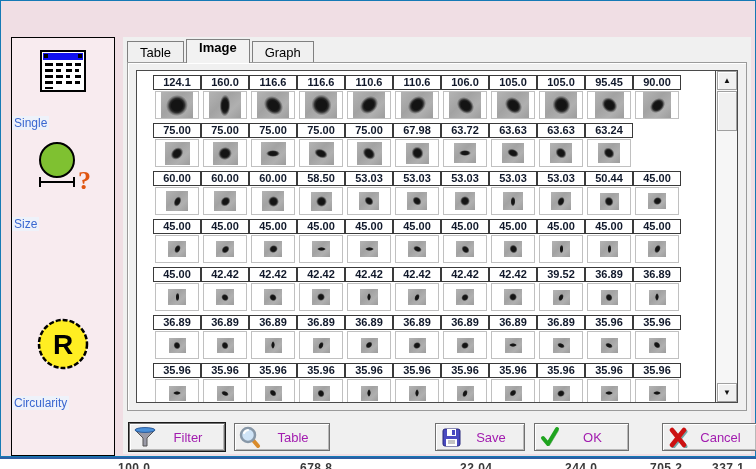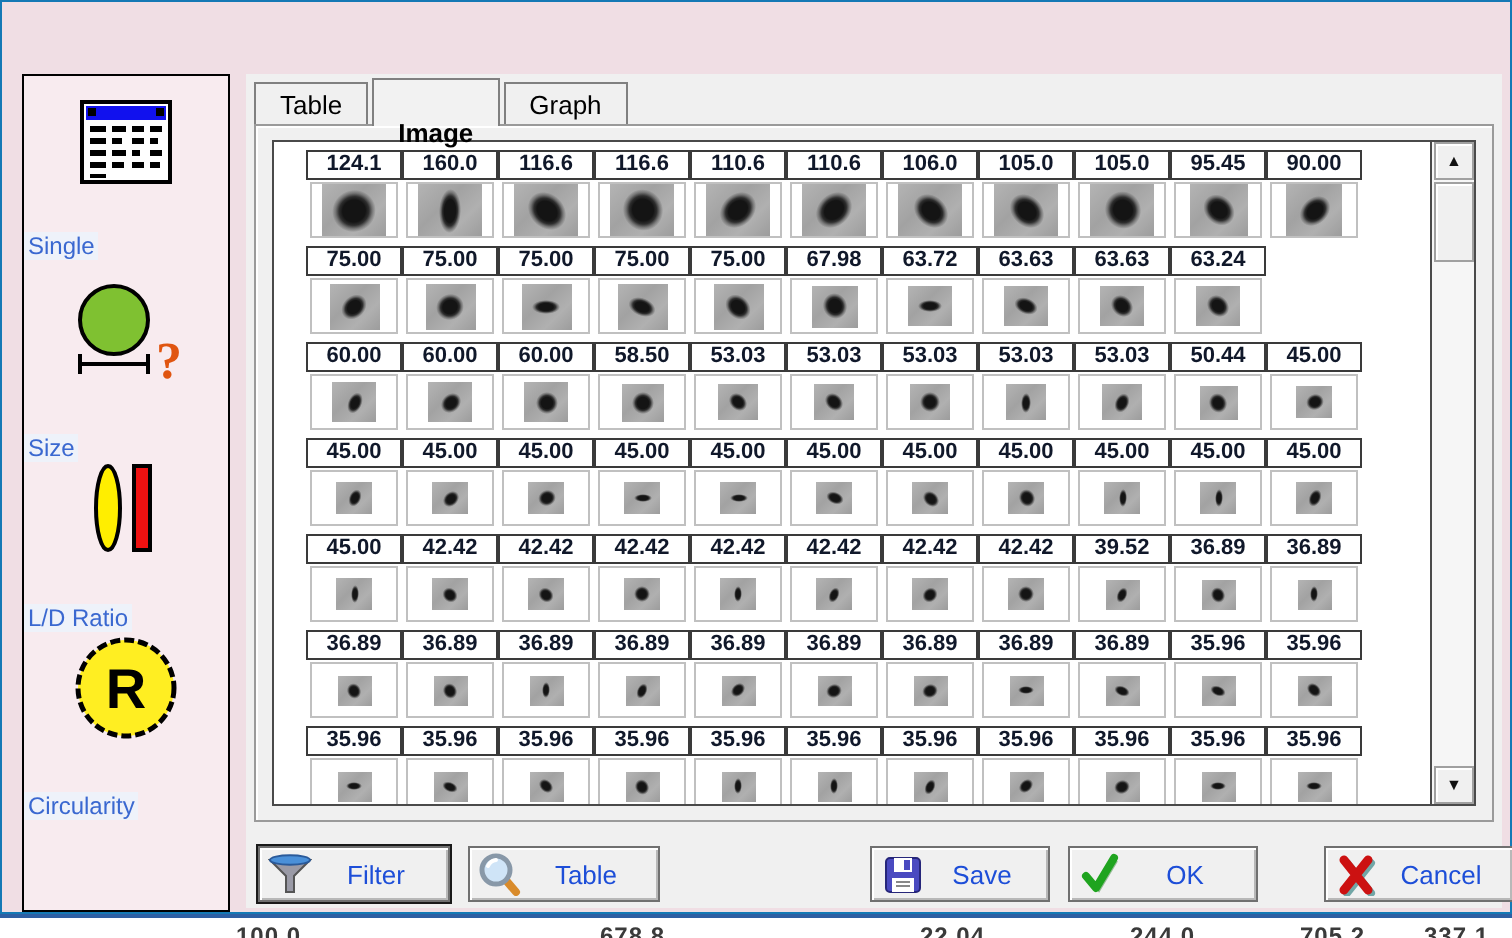--- a/index.html
+++ b/index.html
@@ -22,21 +22,21 @@
   .side-item { position:absolute; left:0; width:102px; text-align:left; }
   .side-icon { display:flex; justify-content:center; align-items:center; }
   .side-label { display:inline-block; margin-top:6px; font-size:12px; color:#3a68d0; background:#eef2fa; padding:0 2px; }
 
   
   #panel { position:absolute; left:122px; top:36px; width:628px; height:417px; background:#f0f0f0; }
 
   
   #tabs { position:absolute; left:4px; top:4px; height:22px; display:flex; }
   .tab { font-size:13px; color:#000; background:#f0f0f0; border:1px solid #808080; border-bottom:none; padding:3px 12px 0 12px; margin-right:2px; height:22px; }
-  .tab.active { font-weight:bold; height:24px; margin-top:-2px; padding-top:19px; background:#f2f2f2; position:relative; z-index:2; }
+  .tab.active { font-weight:bold; height:24px; margin-top:-2px; padding-top:0; background:#f2f2f2; position:relative; z-index:2; }
 
   
   #tabpage { position:absolute; left:4px; top:25px; width:620px; height:349px; background:#f0f0f0; border:1px solid #9a9a9a; box-shadow:inset 1px 1px 0 #ffffff; }
 
   
   #gridframe { position:absolute; left:8px; top:7px; width:602px; height:333px; border:1px solid #4a4a4a; background:#ffffff; }
   #gridview { position:absolute; left:0; top:0; width:578px; height:331px; overflow:hidden; background:#ffffff; }
   .grid-row { position:absolute; left:12px; width:578px; height:45px; display:flex; justify-content:flex-start; padding:0 4px; }
   .cell { width:48px; }
   .cell-num { height:15px; border:1px solid #3a3a3a; background:#ffffff; font-size:11px; text-align:center; line-height:13px; color:#10182a; font-weight:bold; }
@@ -45,21 +45,21 @@
   .blob { border-radius:50%; }
 
   
   #vscroll { position:absolute; right:0px; top:0px; width:22px; height:331px; background:#f6f6f6; border-left:1px solid #4a4a4a; }
   .sb-btn { position:absolute; left:1px; width:20px; height:19px; background:#f0f0f0; border:1px solid #a0a0a0; box-shadow:inset 1px 1px 0 #ffffff; display:flex; align-items:center; justify-content:center; font-size:8px; color:#111; }
   #sb-up { top:0; }
   #sb-down { bottom:0; }
   #sb-thumb { position:absolute; left:1px; top:20px; width:20px; height:40px; background:#f0f0f0; border:1px solid #a0a0a0; box-shadow:inset 1px 1px 0 #ffffff; }
 
   
-  .btn { position:absolute; top:386px; height:28px; background:#f0f0f0; border:1px solid #707070; box-shadow:inset 1px 1px 0 #ffffff, inset -1px -1px 0 #b8b8b8; display:flex; align-items:center; font-size:13px; color:#1d4ed8; }
+  .btn { position:absolute; top:386px; height:28px; background:#f0f0f0; border:1px solid #707070; box-shadow:inset 1px 1px 0 #ffffff, inset -1px -1px 0 #b8b8b8; display:flex; align-items:center; font-size:13px; color:#a21caf; }
   .btn .btn-label { flex:1; text-align:center; padding-right:8px; }
   .btn .btn-icon { width:30px; display:flex; justify-content:center; }
   #btn-filter { left:6px; width:96px; outline:1px solid #1a1a1a; }
   #btn-find { left:111px; width:96px; }
   #btn-save { left:312px; width:90px; }
   #btn-ok { left:411px; width:95px; }
   #btn-cancel { left:539px; width:95px; }
 </style>
 </head>
 <body>
@@ -118,29 +118,20 @@
             <circle cx="25" cy="19" r="17" fill="#7fc131" stroke="#000" stroke-width="2"></circle>
             <line x1="8" y1="41" x2="42" y2="41" stroke="#000" stroke-width="2"></line>
             <line x1="8" y1="36" x2="8" y2="46" stroke="#000" stroke-width="2"></line>
             <line x1="42" y1="36" x2="42" y2="46" stroke="#000" stroke-width="2"></line>
             <text x="46" y="48" font-size="26" font-weight="bold" fill="#e05510" font-family="Liberation Serif, serif">?</text>
           </svg>
         </div><br>
         <span class="side-label">Size</span>
       </div>
 
-      <div class="side-item" style="top:192px;">
-        <div class="side-icon">
-          <svg width="44" height="48" viewBox="0 0 44 48">
-            <ellipse cx="13" cy="24" rx="6" ry="21" fill="#ffee00" stroke="#000" stroke-width="2"></ellipse>
-            <rect x="26" y="3" width="8" height="42" fill="#ee1111" stroke="#000" stroke-width="2"></rect>
-          </svg>
-        </div><br>
-        <span class="side-label">L/D Ratio</span>
-      </div>
 
       <div class="side-item" style="top:278px;">
         <div class="side-icon">
           <svg width="56" height="56" viewBox="0 0 56 56">
             <circle cx="28" cy="28" r="24" fill="#ffee22" stroke="#000" stroke-width="2.5" stroke-dasharray="5 2"></circle>
             <text x="28" y="38" font-size="28" font-weight="bold" fill="#000" text-anchor="middle" font-family="Liberation Sans, sans-serif">R</text>
           </svg>
         </div><br>
         <span class="side-label">Circularity</span>
       </div>

